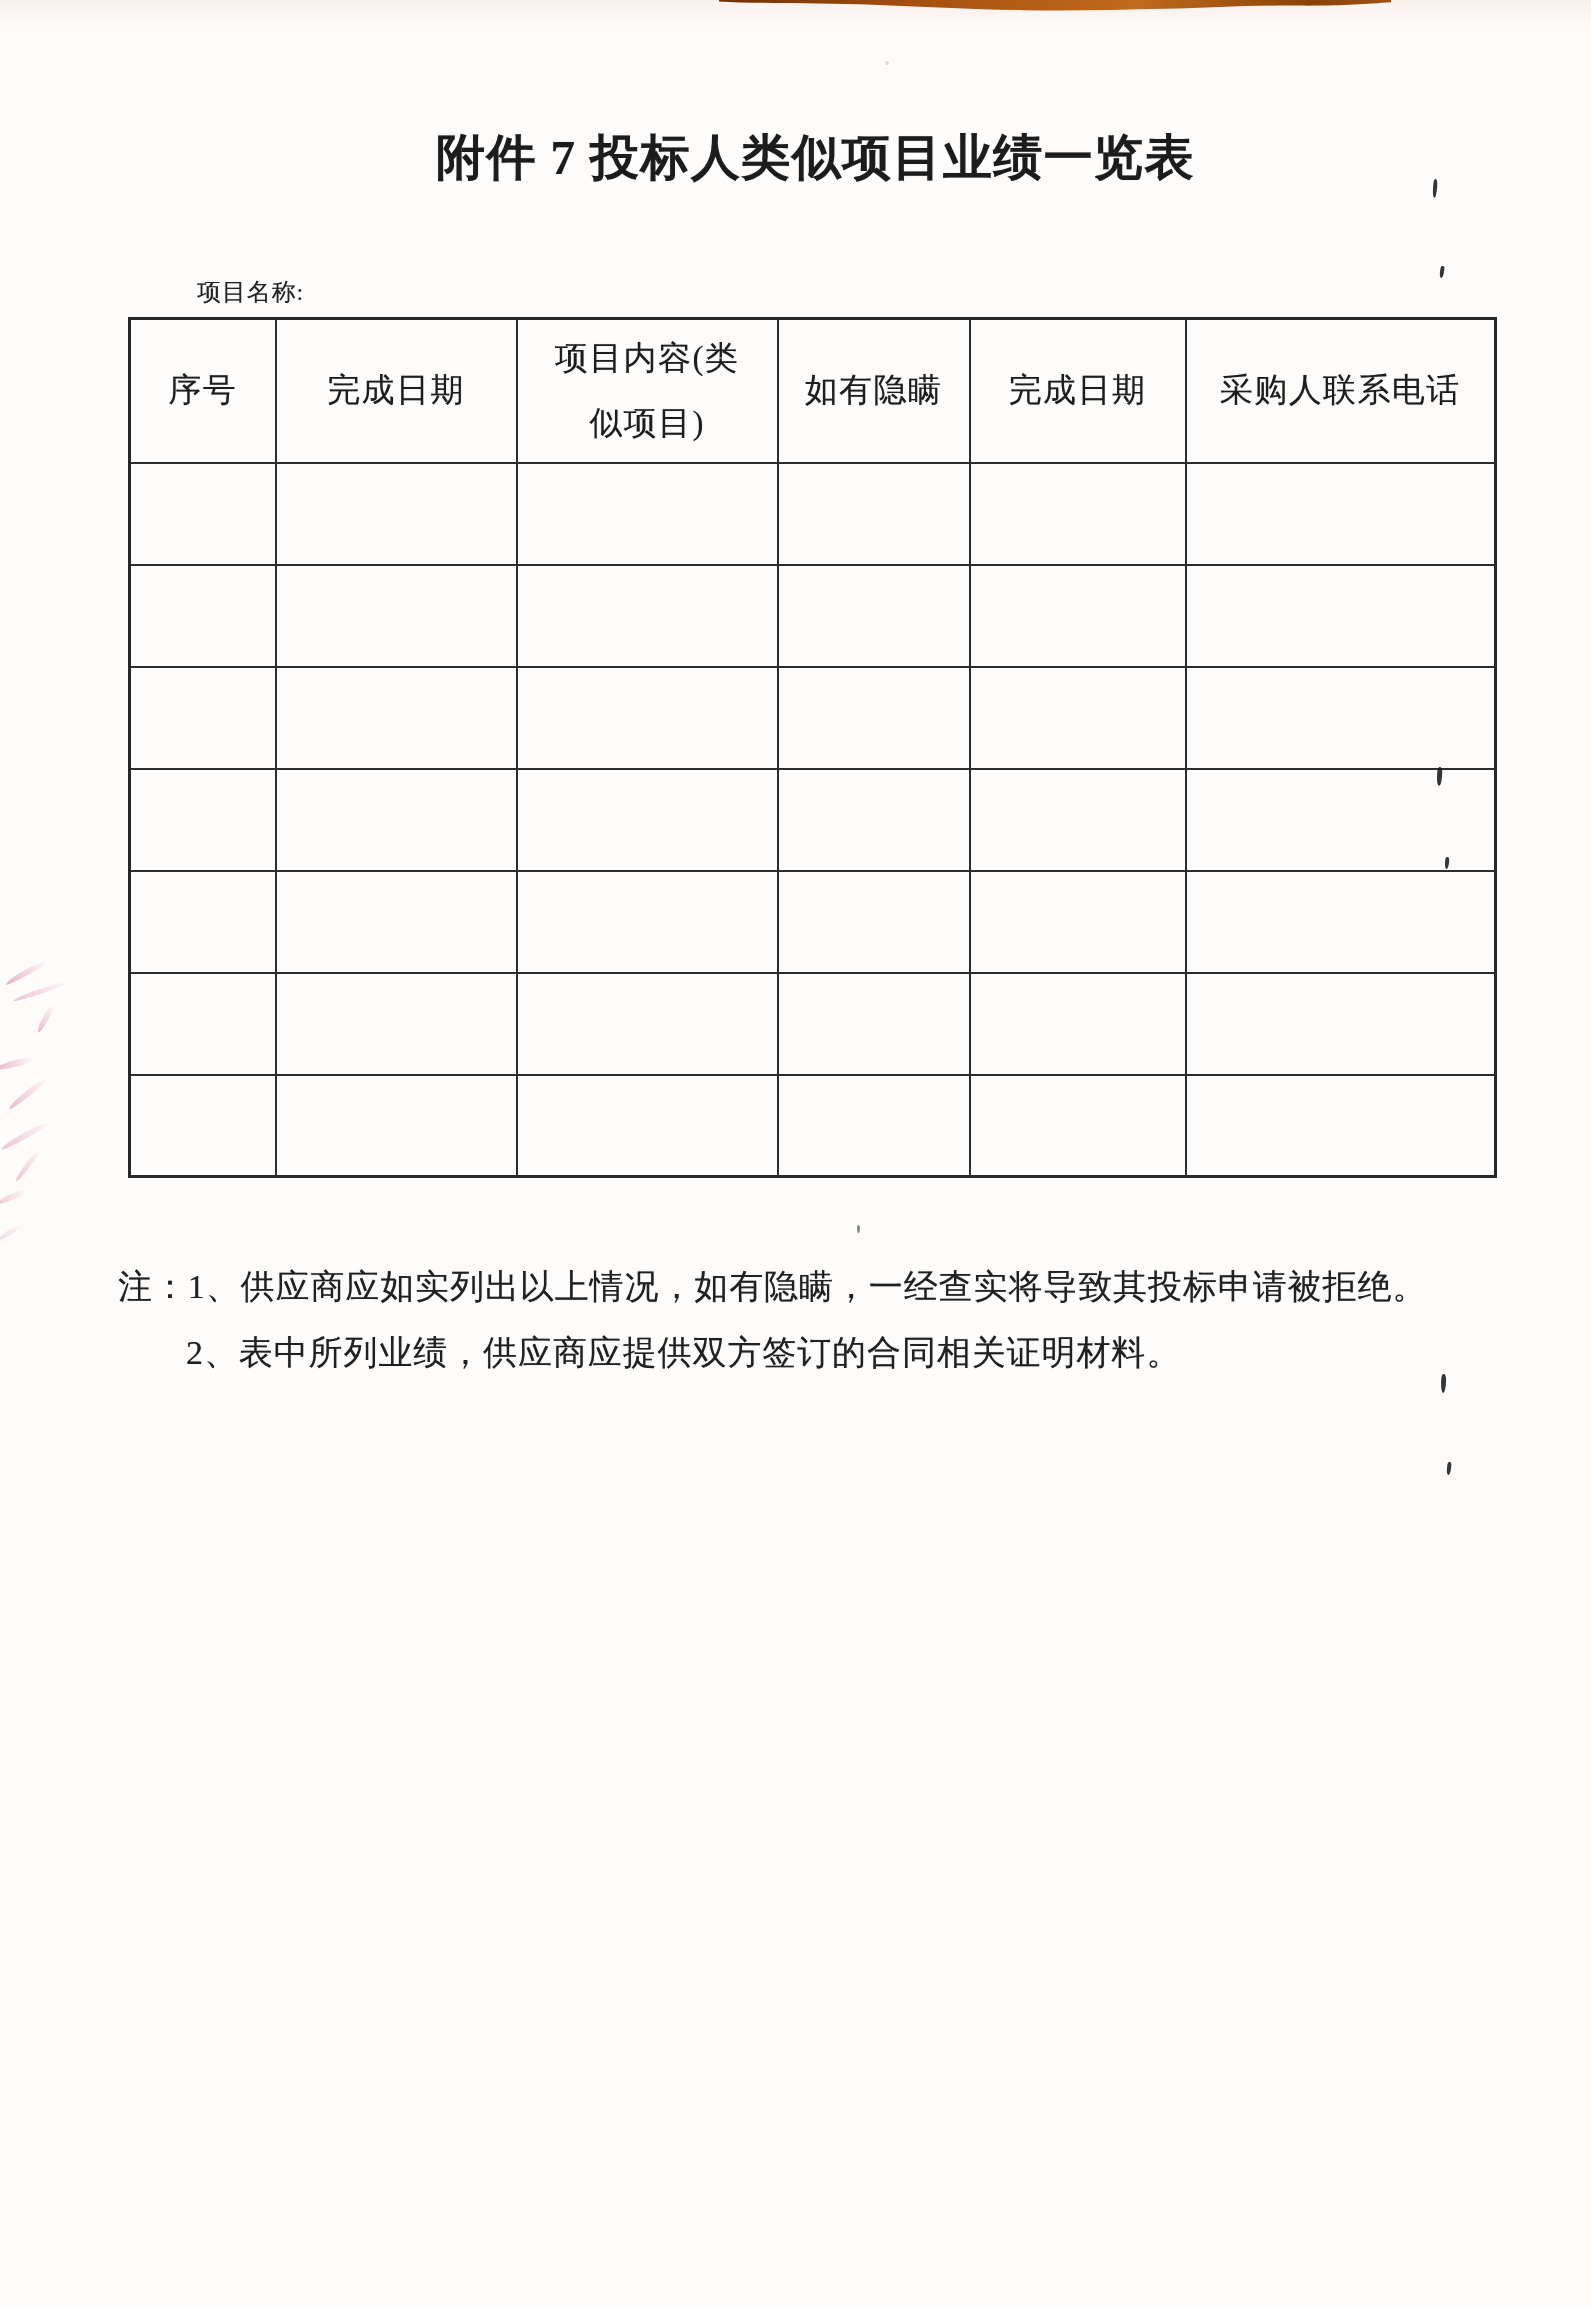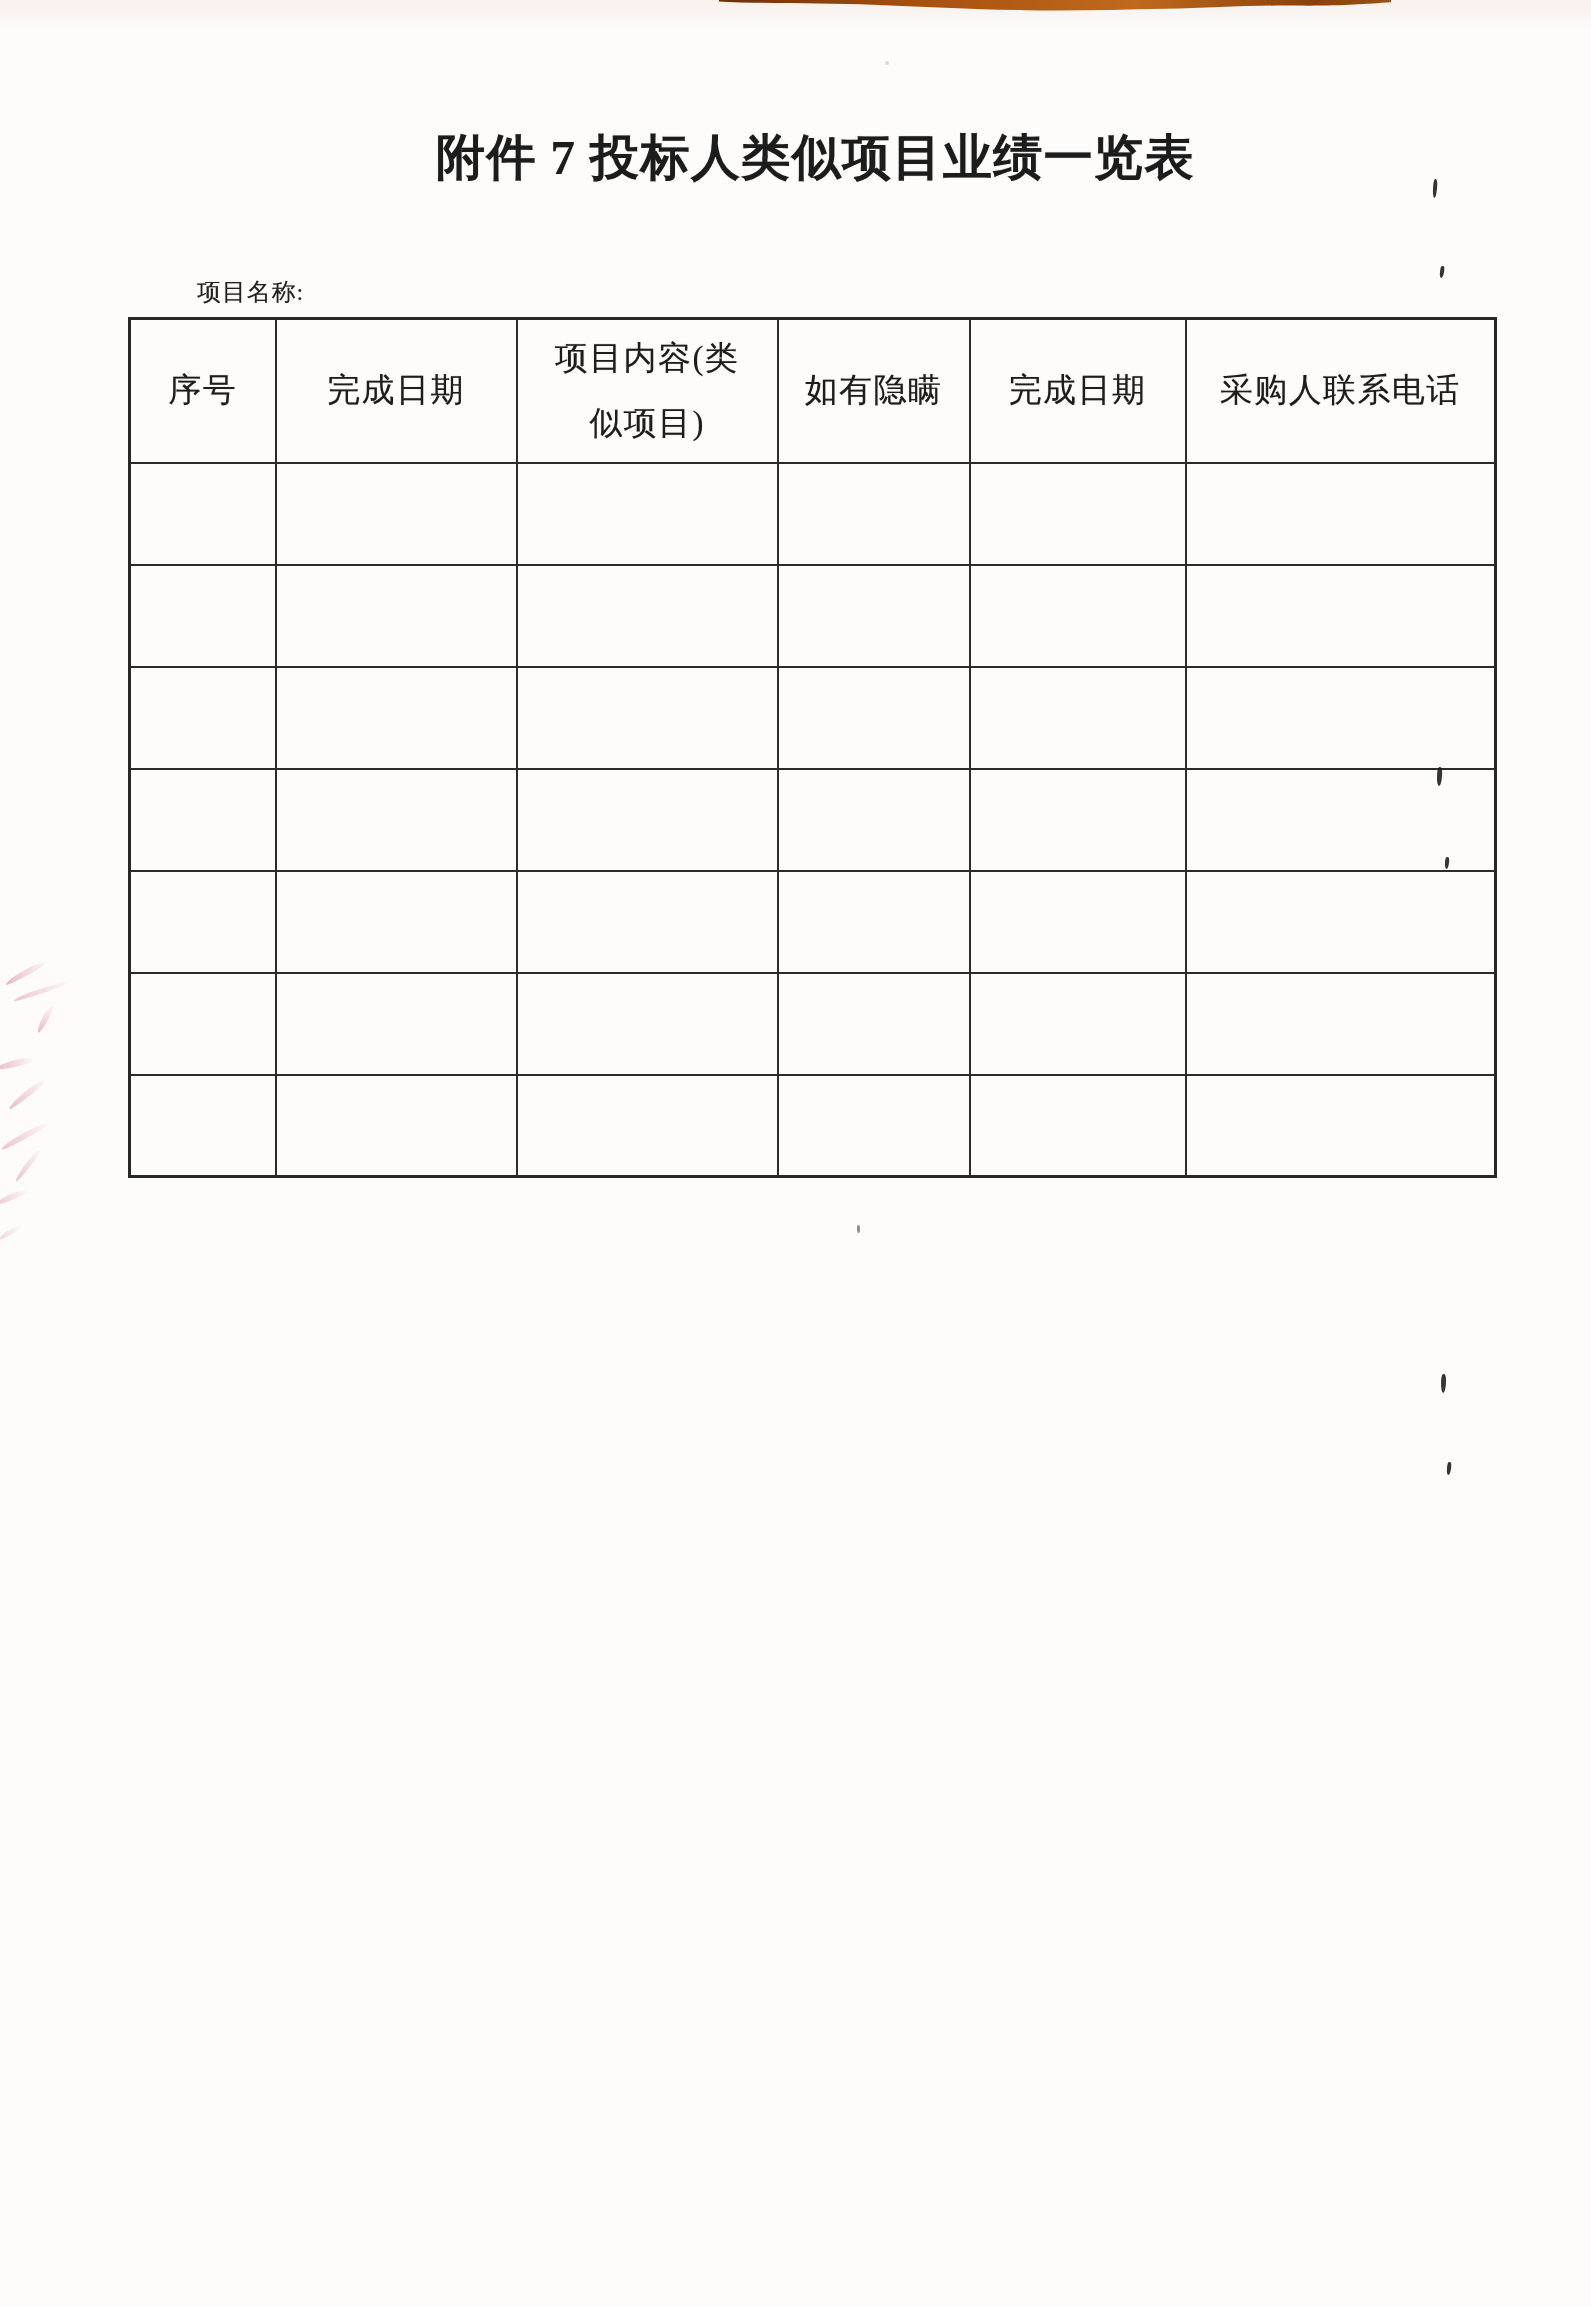--- a/index.html
+++ b/index.html
@@ -209,20 +209,24 @@
           <td></td>
           <td></td>
           <td></td>
           <td></td>
           <td></td>
           <td></td>
         </tr>
       </tbody>
   </table>
 
+  <div class="notes scan-text">
+    <div class="note-line">注：1、供应商应如实列出以上情况，如有隐瞒，一经查实将导致其投标申请被拒绝。</div>
+    <div class="note-line note-line-2">2、表中所列业绩，供应商应提供双方签订的合同相关证明材料。</div>
+  </div>
 
   <div class="page-number scan-text">22</div>
 
   <div class="pink" style="left:2.8px;   top:970px; width:45px;  height:6.1px; transform:rotate(-28deg); opacity:.55;"></div>
   <div class="pink" style="left:12.2px;  top:989px; width:56px; height:4.7px; transform:rotate(-18deg); opacity:.45;"></div>
   <div class="pink" style="left:30px;  top:1016px; width:30px;  height:5.6px; transform:rotate(-60deg); opacity:.5;"></div>
   <div class="pink" style="left:-2.8px;  top:1060px; width:36px;  height:7px; transform:rotate(-12deg); opacity:.5;"></div>
   <div class="pink" style="left:3.8px;   top:1091px; width:46px;  height:5.6px; transform:rotate(-38deg); opacity:.5;"></div>
   <div class="pink" style="left:-1.9px;  top:1133px; width:53px; height:6.1px; transform:rotate(-28deg); opacity:.45;"></div>
   <div class="pink" style="left:7.5px;  top:1163px; width:39px;  height:4.7px; transform:rotate(-52deg); opacity:.45;"></div>

